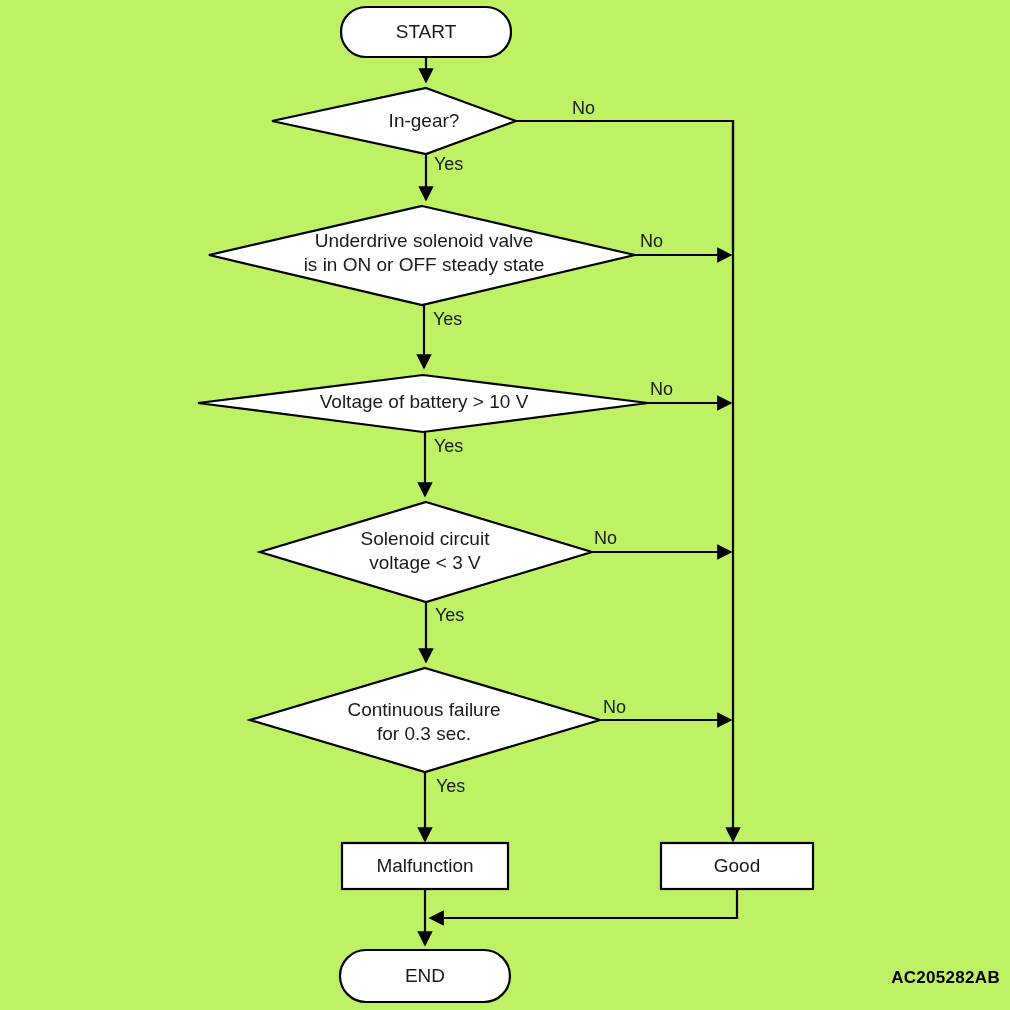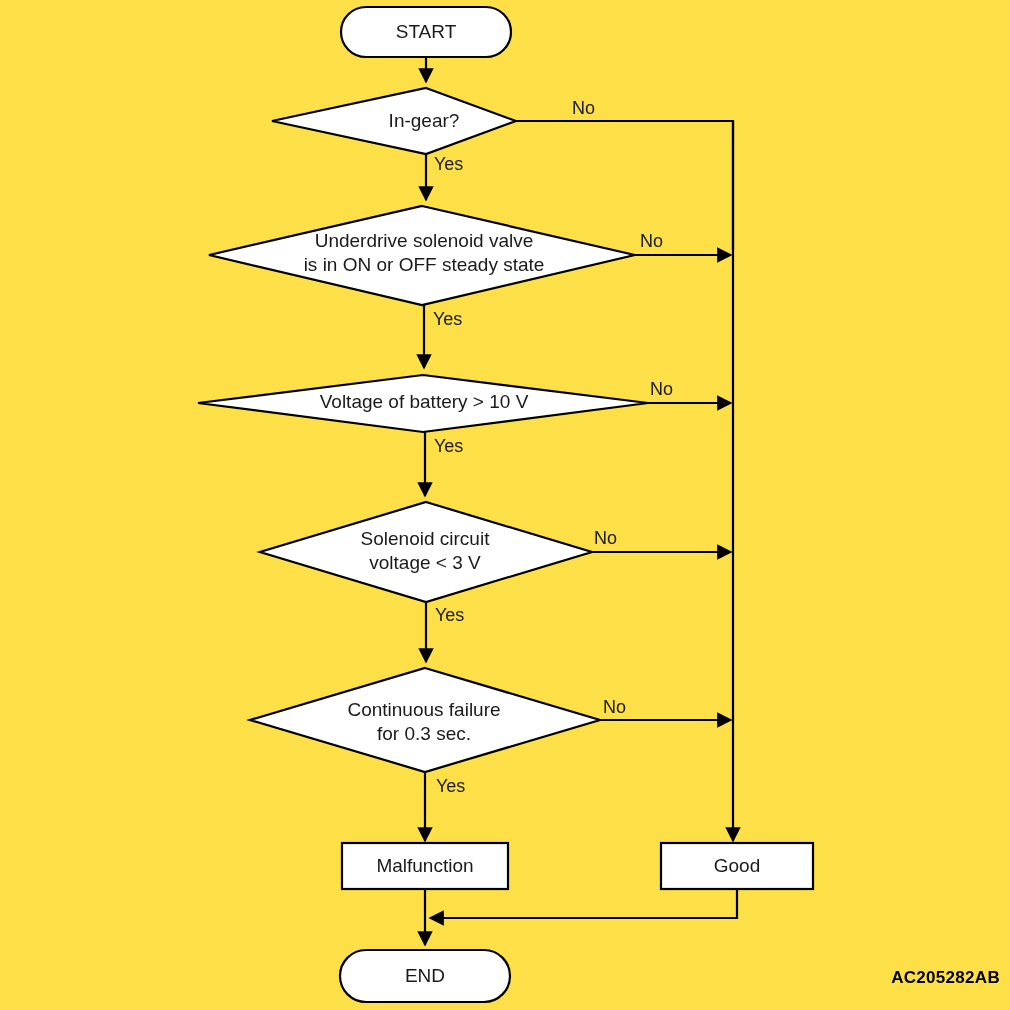--- a/index.html
+++ b/index.html
@@ -7,21 +7,21 @@
     padding: 0;
     background: #ffffff;
   }
   body {
     font-family: "Liberation Sans", sans-serif;
   }
   #page {
     position: relative;
     width: 1010px;
     height: 1010px;
-    background: #fde047;
+    background: #bef264;
     overflow: hidden;
   }
   svg#flowchart {
     position: absolute;
     top: 0;
     left: 0;
     width: 1010px;
     height: 1010px;
   }
   .shape {

